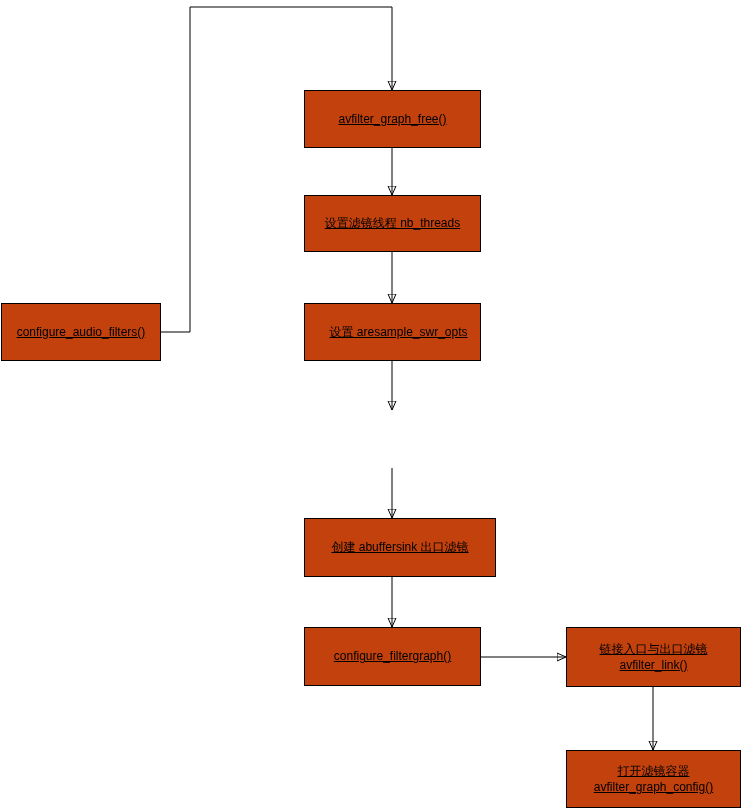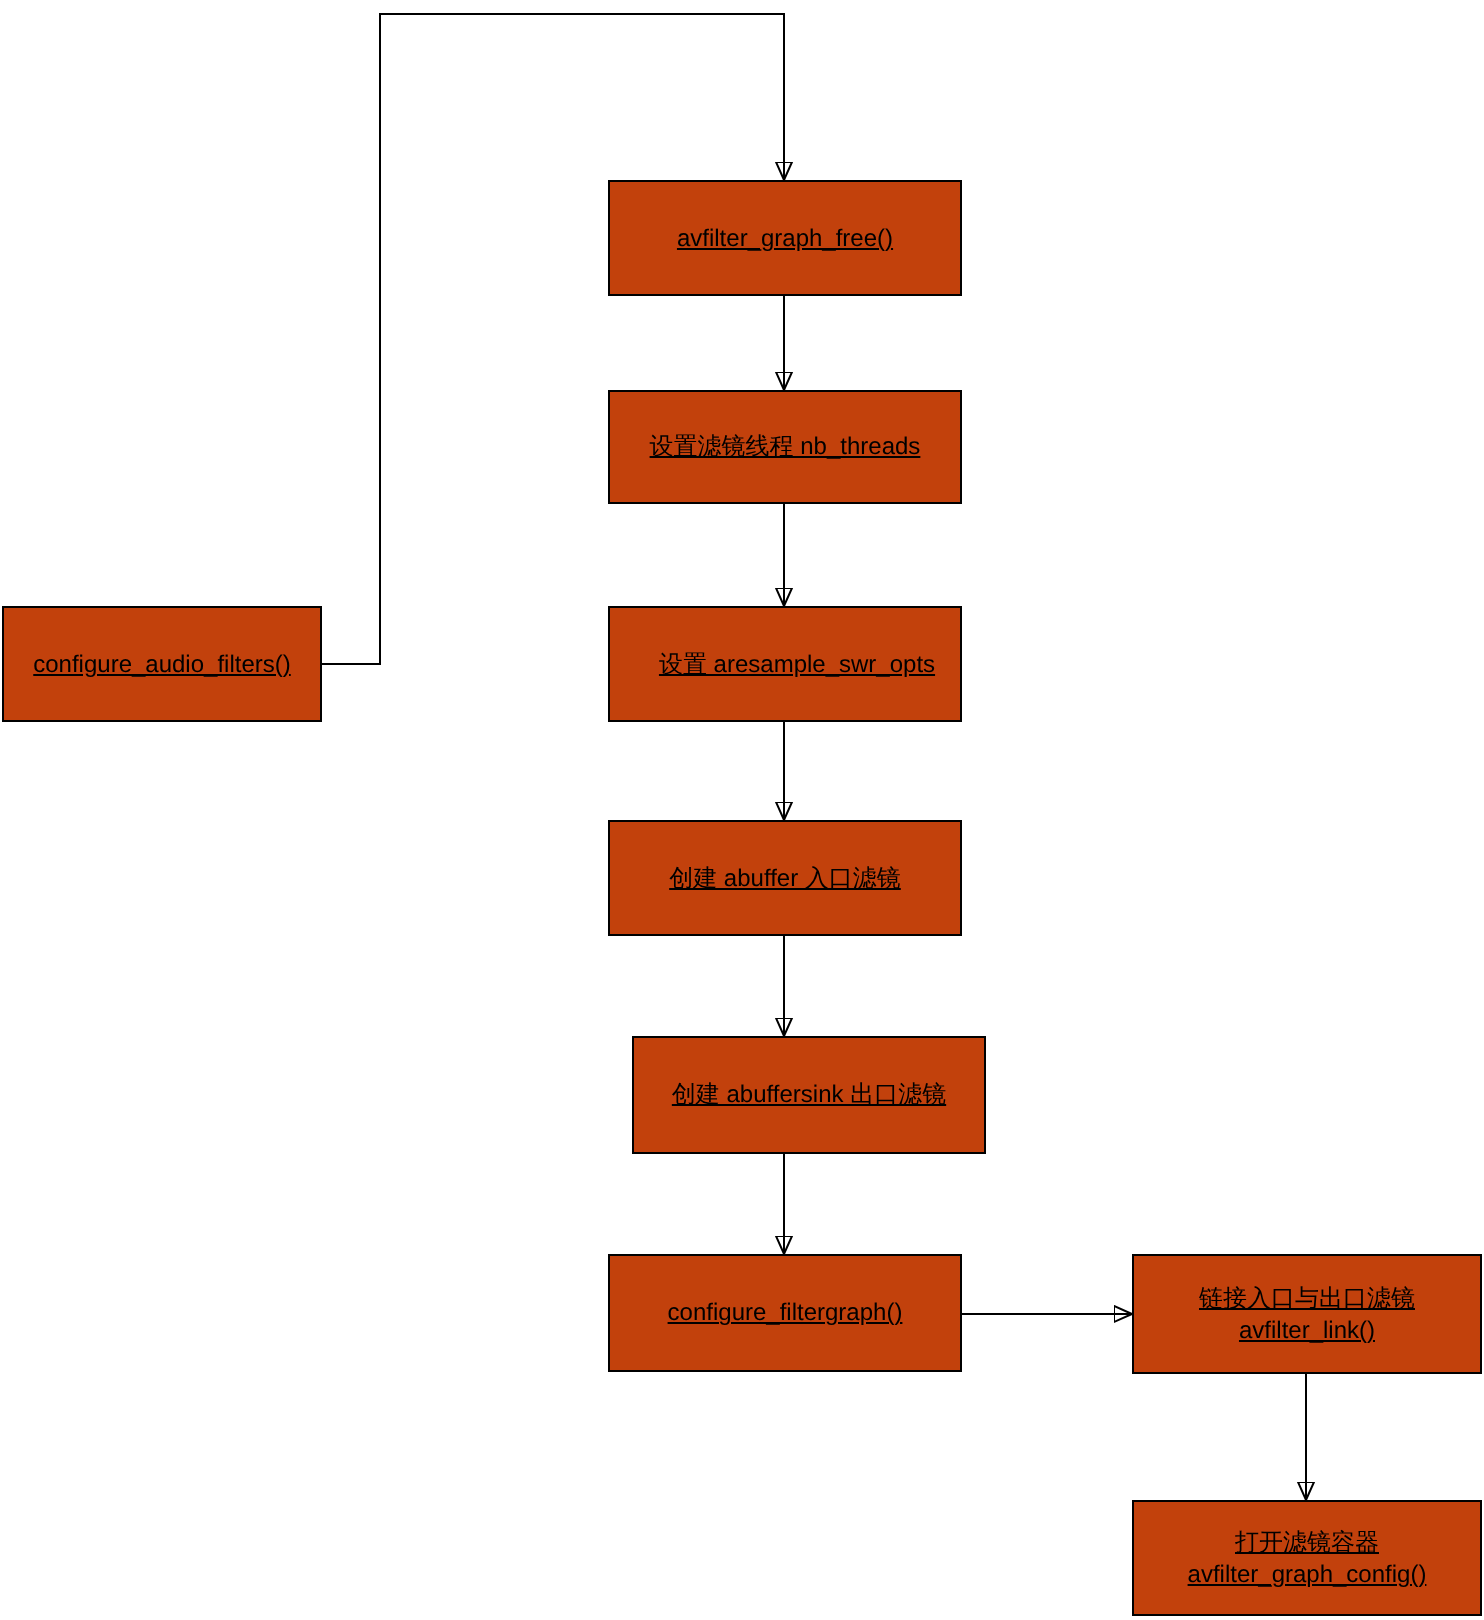--- a/index.html
+++ b/index.html
@@ -34,21 +34,21 @@
     text-align: center;
     font-size: 12px;
     line-height: 1.35;
     padding: 2px 4px;
     text-decoration: underline;
   }
   .n-free        { left: 304px; top:  90px; width: 177px; height: 58px; }
   .n-threads     { left: 304px; top: 195px; width: 177px; height: 57px; }
   .n-swr         { left: 304px; top: 303px; width: 177px; height: 58px; padding-left: 16px; }
   .n-abuffer     { left: 304px; top: 410px; width: 177px; height: 58px; }
-  .n-abuffersink { left: 316px; top: 518px; width: 177px; height: 59px; }
+  .n-abuffersink { left: 304px; top: 518px; width: 192px; height: 59px; }
   .n-cfg         { left: 304px; top: 627px; width: 177px; height: 59px; }
   .n-audio       { left:   1px; top: 303px; width: 160px; height: 58px; align-items: center; }
   .n-link        { left: 566px; top: 627px; width: 175px; height: 60px; }
   .n-config      { left: 566px; top: 750px; width: 175px; height: 58px; }
 </style>
 </head>
 <body>
 
 <div class="canvas">
 
@@ -77,23 +77,20 @@
   </div>
 
   <div class="node n-threads">
     <span>设置滤镜线程 nb_threads</span>
   </div>
 
   <div class="node n-swr">
     <span>设置 aresample_swr_opts</span>
   </div>
 
-  <div class="node n-abuffer">
-    <span>创建 abuffer 入口滤镜</span>
-  </div>
 
   <div class="node n-abuffersink">
     <span>创建 abuffersink 出口滤镜</span>
   </div>
 
   <div class="node n-link">
     <span>链接入口与出口滤镜</span>
     <span>avfilter_link()</span>
   </div>
 

